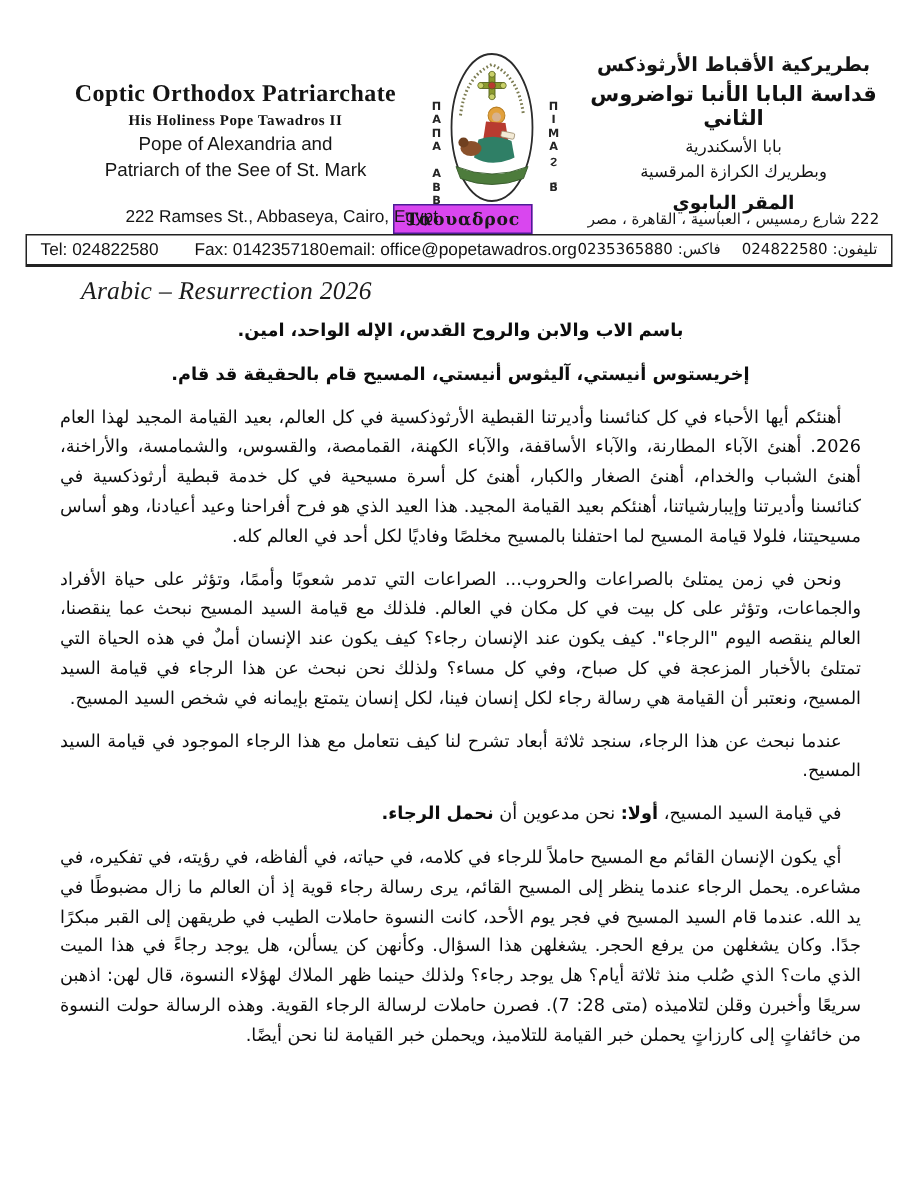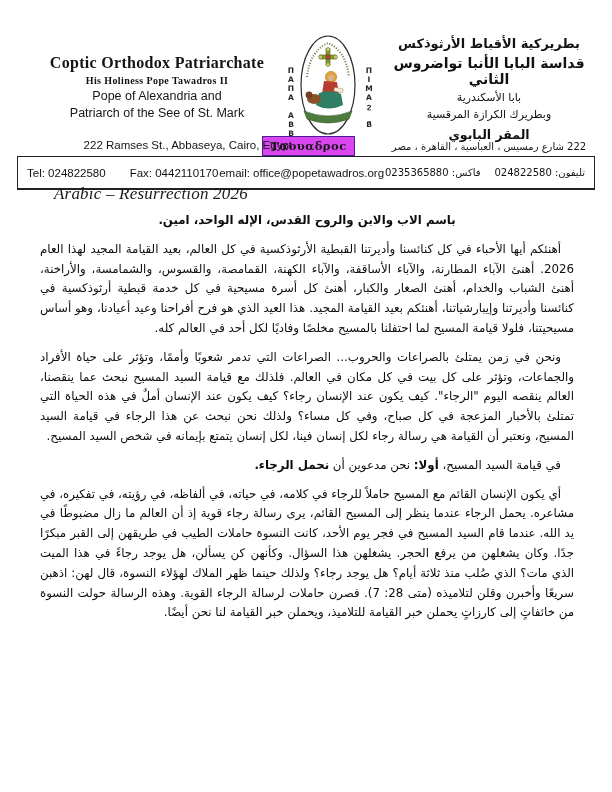--- a/index.html
+++ b/index.html
@@ -28,21 +28,21 @@
   .seal{position:absolute;left:283px;top:33px;width:92px;height:104px;}
   .coptic-col{position:absolute;width:14px;text-align:center;font-family:"DejaVu Sans",sans-serif;
               font-size:7.5px;font-weight:bold;line-height:9px;color:#242424;white-space:pre-line;}
   .col-left{left:284px;top:66px;}
   .col-right{left:362px;top:66px;}
   .banner{position:absolute;left:262px;top:136px;width:91px;height:18px;background:#d946ef;
           border:1px solid #4c1d95;display:flex;align-items:center;justify-content:center;
           font-family:"DejaVu Serif",serif;font-weight:bold;font-size:11.5px;letter-spacing:.5px;color:#191919;}
 
   
-  .contact-bar{position:absolute;left:17px;top:156px;width:578px;height:34px;box-sizing:border-box;
+  .contact-bar{position:absolute;left:17px;top:156px;width:578px;height:22px;box-sizing:border-box;
                border:1px solid #222;border-bottom-width:2px;display:flex;align-items:center;
                justify-content:space-between;padding:0 9px;font-size:11.5px;color:#121212;}
   .cb-left{display:flex;gap:24px;}
   .cb-right{display:flex;gap:14px;direction:rtl;font-family:"DejaVu Sans",sans-serif;font-size:10px;}
 
   
   .doc-tag{position:absolute;left:54px;top:184px;font-family:Liberation Serif, serif;
            font-style:italic;font-size:17px;color:#1b1b1b;letter-spacing:.2px;}
 
   
@@ -114,32 +114,34 @@
 
 Β̄</div>
   <div class="banner">Ταουαδροϲ</div>
 
   <div class="addr-en">222 Ramses St., Abbaseya, Cairo, Egypt</div>
   <div class="addr-ar">222 شارع رمسيس ، العباسية ، القاهرة ، مصر</div>
 
   <div class="contact-bar">
     <span class="cb-left">
       <span>Tel: 024822580</span>
-      <span>Fax: 0442110170</span>
+      <span>Fax: 0142357180</span>
     </span>
     <span>email: office@popetawadros.org</span>
     <span class="cb-right">
       <span>تليفون: 024822580</span>
       <span>فاكس: 0235365880</span>
     </span>
   </div>
 
   <div class="doc-tag">Arabic – Resurrection 2026</div>
 
   <main class="letter-body" lang="ar" dir="rtl">
     <p class="opening">باسم الاب والابن والروح القدس، الإله الواحد، امين.</p>
+    <p class="opening">إخريستوس أنيستي، آليثوس أنيستي، المسيح قام بالحقيقة قد قام.</p>
     <p>أهنئكم أيها الأحباء في كل كنائسنا وأديرتنا القبطية الأرثوذكسية في كل العالم، بعيد القيامة المجيد لهذا العام 2026. أهنئ الآباء المطارنة، والآباء الأساقفة، والآباء الكهنة، القمامصة، والقسوس، والشمامسة، والأراخنة، أهنئ الشباب والخدام، أهنئ الصغار والكبار، أهنئ كل أسرة مسيحية في كل خدمة قبطية أرثوذكسية في كنائسنا وأديرتنا وإيبارشياتنا، أهنئكم بعيد القيامة المجيد. هذا العيد الذي هو فرح أفراحنا وعيد أعيادنا، وهو أساس مسيحيتنا، فلولا قيامة المسيح لما احتفلنا بالمسيح مخلصًا وفاديًا لكل أحد في العالم كله.</p>
     <p>ونحن في زمن يمتلئ بالصراعات والحروب...  الصراعات التي تدمر شعوبًا وأممًا، وتؤثر على حياة الأفراد والجماعات، وتؤثر على كل بيت في كل مكان في العالم. فلذلك مع قيامة السيد المسيح نبحث عما ينقصنا، العالم ينقصه اليوم "الرجاء". كيف يكون عند الإنسان رجاء؟ كيف يكون عند الإنسان أملٌ في هذه الحياة التي تمتلئ بالأخبار المزعجة في كل صباح، وفي كل مساء؟ ولذلك نحن نبحث عن هذا الرجاء في قيامة السيد المسيح، ونعتبر أن القيامة هي رسالة رجاء لكل إنسان فينا، لكل إنسان يتمتع بإيمانه في شخص السيد المسيح.</p>
+    <p>عندما نبحث عن هذا الرجاء، سنجد ثلاثة أبعاد تشرح لنا كيف نتعامل مع هذا الرجاء الموجود في قيامة السيد المسيح.</p>
     <p><span>في قيامة السيد المسيح، </span><span class="b">أولا:</span><span> نحن مدعوين أن </span><span class="b">نحمل الرجاء.</span></p>
     <p>أي يكون الإنسان القائم مع المسيح حاملاً للرجاء في كلامه، في حياته، في ألفاظه، في رؤيته، في تفكيره، في مشاعره. يحمل الرجاء عندما ينظر إلى المسيح القائم، يرى رسالة رجاء قوية إذ أن العالم ما زال مضبوطًا في يد الله. عندما قام السيد المسيح في فجر يوم الأحد، كانت النسوة حاملات الطيب في طريقهن إلى القبر مبكرًا جدًا.  وكان يشغلهن من يرفع الحجر. يشغلهن هذا السؤال. وكأنهن كن يسألن، هل يوجد رجاءً في هذا الميت الذي مات؟ الذي صُلب منذ ثلاثة أيام؟ هل يوجد رجاء؟ ولذلك حينما ظهر الملاك لهؤلاء النسوة، قال لهن: اذهبن سريعًا وأخبرن وقلن لتلاميذه (متى 28: 7). فصرن حاملات لرسالة الرجاء القوية. وهذه الرسالة حولت النسوة من خائفاتٍ إلى كارزاتٍ يحملن خبر القيامة للتلاميذ، ويحملن خبر القيامة لنا نحن أيضًا.</p>
   </main>
 
 </div>
 
 </body></html>

